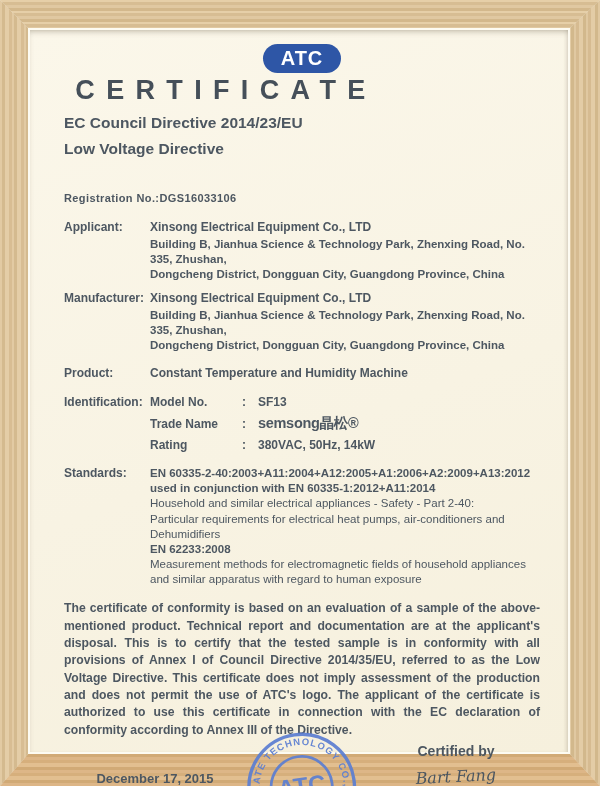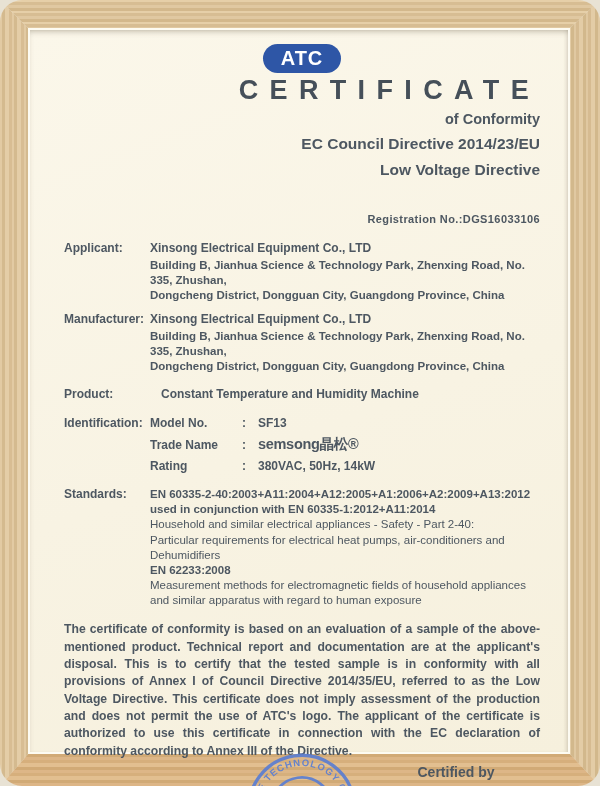--- a/index.html
+++ b/index.html
@@ -1,17 +1,17 @@
 <!DOCTYPE html>
 <html><head>
 <meta charset="utf-8">
 <style>
   html,body{margin:0;padding:0;width:600px;height:786px;background:#e8e2d4;
     font-family:"Liberation Sans","DejaVu Sans",sans-serif;}
-  .scene{position:relative;width:600px;height:786px;overflow:hidden;border-radius:22px;}
+  .scene{position:relative;width:600px;height:786px;overflow:hidden;}
 
   
   .f-top{position:absolute;top:0;left:0;right:0;height:30px;
     background:repeating-linear-gradient(to bottom,#e6cfa8 0 2px,#d7bd93 2px 5px,#e0c8a1 5px 8px,#d3b88c 8px 11px);
     clip-path:polygon(0 0,100% 0,calc(100% - 32px) 100%,30px 100%);}
   .f-bottom{position:absolute;bottom:0;left:0;right:0;height:34px;
     background:repeating-linear-gradient(to top,#ddb687 0 3px,#d1aa76 3px 6px,#e2bf90 6px 10px,#d6af7c 10px 13px);
     clip-path:polygon(30px 0,calc(100% - 32px) 0,100% 100%,0 100%);}
   .f-left{position:absolute;top:0;bottom:0;left:0;width:30px;
     background:repeating-linear-gradient(to right,#e2caa3 0 2px,#d4ba8f 2px 5px,#e4cda7 5px 9px,#d8bd93 9px 12px);
@@ -19,37 +19,37 @@
   .f-right{position:absolute;top:0;bottom:0;right:0;width:32px;
     background:repeating-linear-gradient(to left,#e0c8a1 0 2px,#d2b88c 2px 5px,#e3cca6 5px 9px,#d6bb91 9px 12px);
     clip-path:polygon(100% 0,100% 100%,0 calc(100% - 34px),0 30px);}
 
   
   .paper{position:absolute;top:30px;left:30px;right:32px;bottom:34px;
     background:linear-gradient(160deg,#fbf7ea 0%,#f8f3e3 55%,#f6f0dd 100%);
     box-shadow:0 0 0 2px #fdfbf2, inset 0 4px 6px -3px rgba(110,100,80,.45), inset -3px 0 5px -3px rgba(110,100,80,.3);
     color:#4d5761;padding:6px 28px 0 34px;box-sizing:border-box;}
 
-  .center{text-align:right;}
+  .center{text-align:left;}
   .logo-pill{margin:8px auto 2px auto;width:78px;height:29px;border-radius:15px;
     background:#2e56a6;color:#ffffff;font-weight:bold;font-size:20px;line-height:29px;
     text-align:center;letter-spacing:1px;}
   .title{font-size:27px;font-weight:bold;color:#454f59;letter-spacing:.42em;text-indent:.42em;margin-top:1px;}
   .subtitle{font-size:14.5px;font-weight:bold;margin-top:5px;}
   .directive{font-size:15.5px;font-weight:bold;margin-top:7px;line-height:1.25;}
   .directive2{font-size:15.5px;font-weight:bold;margin-top:8px;}
   .registration{font-size:11px;font-weight:bold;margin-top:34px;letter-spacing:.4px;}
 
   .rows{margin-top:16px;font-size:12px;}
   .srow{display:flex;margin-bottom:9px;justify-content:flex-end;}
   .sec-label{width:86px;font-weight:bold;flex:none;}
   .sec-content{flex:1;}
   .co-name{font-weight:bold;margin-bottom:3px;}
   .addr{font-size:11.5px;line-height:1.3;font-weight:bold;}
-  .prod-row{margin-top:13px;margin-bottom:12px;gap:11px;}
+  .prod-row{margin-top:13px;margin-bottom:12px;}
   .id-table .id-line{display:flex;margin-bottom:5px;align-items:baseline;}
   .id-key{width:92px;font-weight:bold;flex:none;}
   .id-colon{width:16px;font-weight:bold;flex:none;}
   .id-val{font-weight:bold;}
   .trade-logo{font-weight:bold;font-size:14.5px;letter-spacing:-.3px;}
   .std-line{font-size:11.5px;line-height:1.32;}
   .std-bold{font-weight:bold;}
   .declaration{margin-top:13px;font-size:12.2px;font-weight:bold;text-align:justify;line-height:1.42;color:#4d5761;}
 
   
@@ -68,21 +68,20 @@
 <div class="scene">
   <div class="f-left"></div>
   <div class="f-right"></div>
   <div class="f-top"></div>
   <div class="f-bottom"></div>
 
   <div class="paper">
 
     <div class="logo-pill">ATC</div>
     <div class="title center">CERTIFICATE</div>
-    <div class="subtitle center">of Conformity</div>
     <div class="directive center">EC Council Directive 2014/23/EU</div>
     <div class="directive2 center">Low Voltage Directive</div>
     <div class="registration center">Registration No.:DGS16033106</div>
 
     <div class="rows">
 
       <div class="srow">
         <div class="sec-label">Applicant:</div>
         <div class="sec-content">
           <div class="co-name">Xinsong Electrical Equipment Co., LTD</div>

